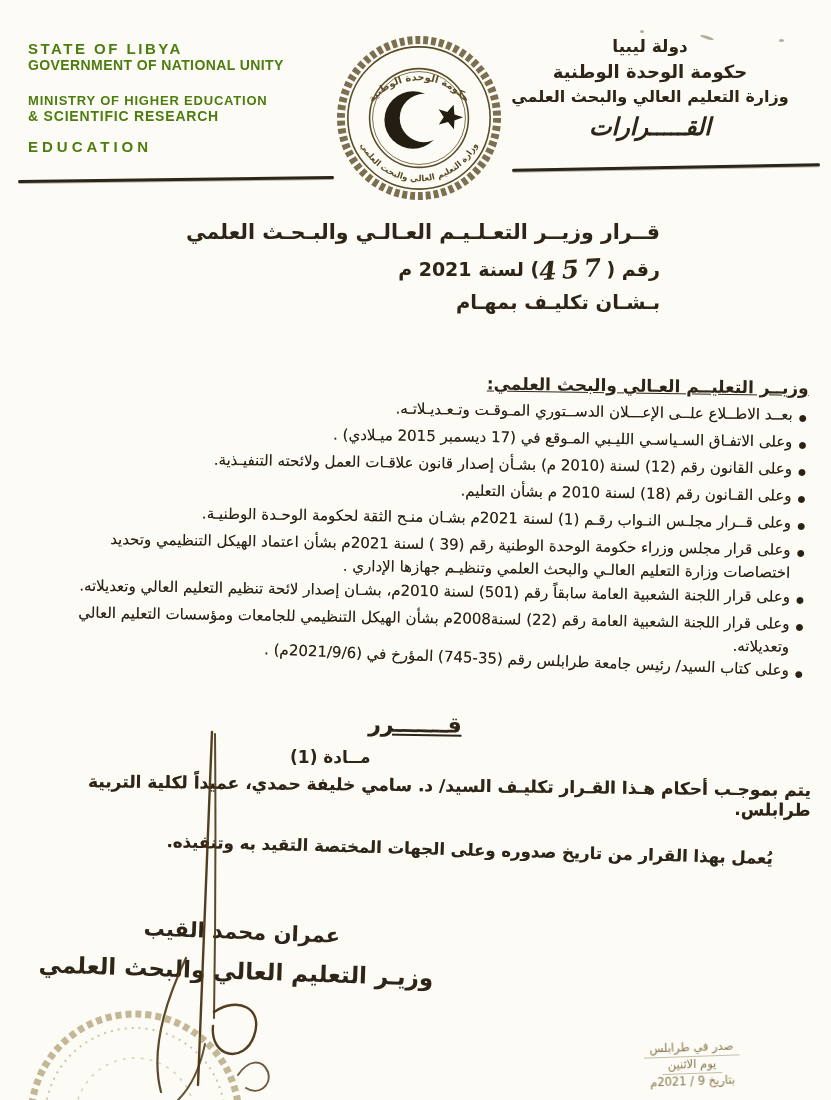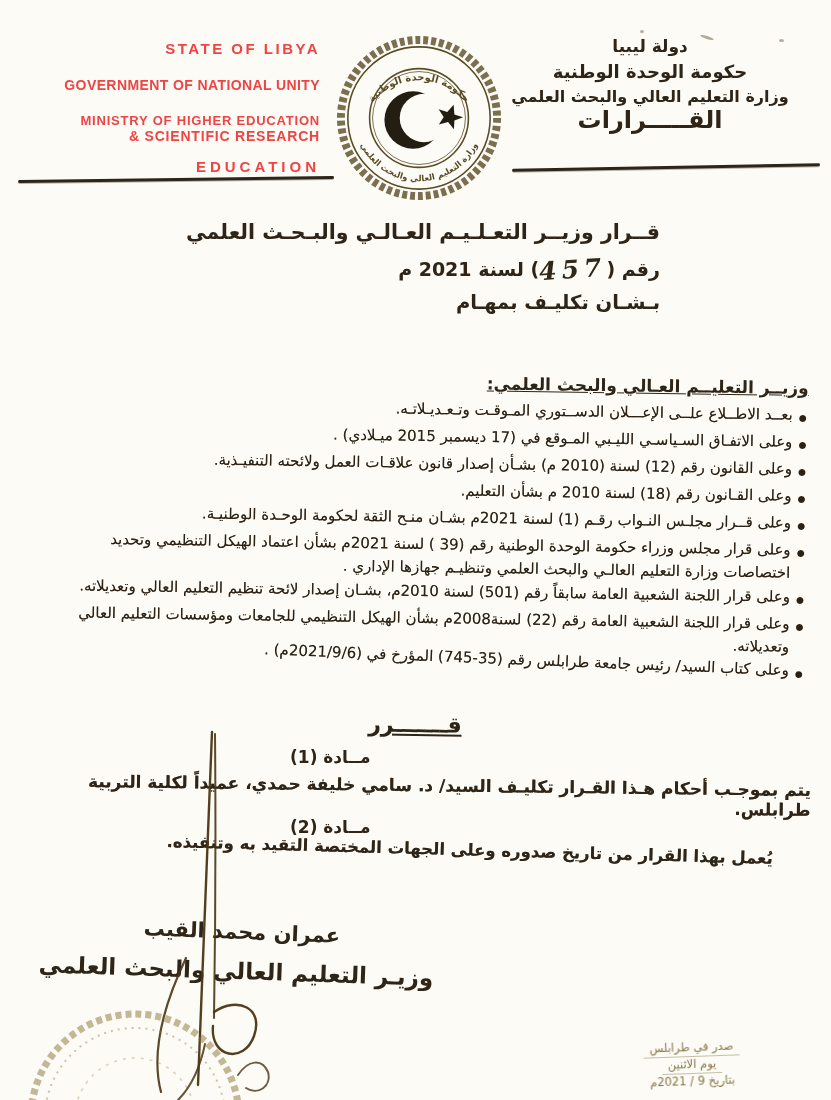--- a/index.html
+++ b/index.html
@@ -6,34 +6,34 @@
   .page{
     position:relative;width:831px;height:1100px;margin:0 auto;
     background:#fcfbf6;overflow:hidden;
     font-family:"DejaVu Sans",sans-serif;color:#2e2518;
   }
   .page *{box-sizing:border-box;}
   .abs{position:absolute;}
   .rtl{direction:rtl;unicode-bidi:embed;}
 
   
-  .en-block{left:28px;top:40px;width:292px;text-align:right;color:#ef4444;
+  .en-block{left:28px;top:40px;width:292px;text-align:left;color:#4d7c0f;
     font-family:"Liberation Sans",sans-serif;font-weight:bold;}
   .en-l1{font-size:15px;letter-spacing:2.5px;}
-  .en-l2{font-size:14px;letter-spacing:.4px;margin-top:20px;}
+  .en-l2{font-size:14px;letter-spacing:.4px;margin-top:0;}
   .en-l3{font-size:13px;letter-spacing:.8px;margin-top:20px;}
   .en-l4{font-size:14px;letter-spacing:.8px;}
   .en-l5{font-size:15px;letter-spacing:4px;margin-top:14px;}
 
   
   .ar-block{right:26px;top:36px;width:310px;text-align:center;}
   .ar-l1{font-size:17px;font-weight:bold;}
   .ar-l2{font-size:18px;font-weight:bold;margin-top:5px;}
   .ar-l3{font-size:16px;font-weight:bold;margin-top:5px;}
-  .ar-l4{font-size:24px;font-weight:bold;letter-spacing:1px;}
+  .ar-l4{font-size:24px;font-weight:bold;margin-top:7px;letter-spacing:1px;font-style:italic;}
 
   .seal{left:335px;top:34px;width:168px;height:168px;}
 
   .rule{background:#2c251b;height:3px;border-radius:2px;box-shadow:0 1px 0 rgba(60,48,30,.35);}
   .rule-left{left:18px;top:178px;width:316px;transform:rotate(-.7deg);}
   .rule-right{left:512px;top:166px;width:308px;transform:rotate(-1deg);}
 
   
   .title-block{left:150px;top:220px;width:510px;text-align:right;}
   .t1{font-size:20.5px;font-weight:bold;letter-spacing:.5px;}
@@ -183,21 +183,20 @@
         <span class="blt"></span>
         <span class="btxt">وعلى كتاب السيد/ رئيس جامعة طرابلس رقم (35-745) المؤرخ في (2021/9/6م) .</span>
       </div>
   </div>
 
   <div class="abs decree-word rtl">قـــــــرر</div>
 
   <div class="abs article-label a1-label rtl">مــادة (1)</div>
   <div class="abs article-text a1-text rtl">يتم بموجـب أحكام هـذا القـرار تكليـف السيد/ د. سامي خليفة حمدي، عميداً لكلية التربية طرابلس.</div>
 
-  <div class="abs article-label a2-label rtl">مــادة (2)</div>
   <div class="abs article-text a2-text rtl">يُعمل بهذا القرار من تاريخ صدوره وعلى الجهات المختصة التقيد به وتنفيذه.</div>
 
   <div class="abs sig-name rtl">عمران محمد القيب</div>
   <div class="abs sig-title rtl">وزيـر التعليم العالي والبحث العلمي</div>
 
   <svg class="abs ink-overlay" width="831" height="1100" viewBox="0 0 831 1100">
     <g stroke="#4a3513" fill="none" stroke-linecap="round">
       <path d="M212,732 C209,830 204,950 198,1085" stroke-width="2.4" opacity=".95"></path>
       <path d="M215,734 C216,845 215,955 214,1018" stroke-width="2" opacity=".9"></path>
       <path d="M214,1012 C238,996 264,1008 254,1036 C244,1064 210,1058 213,1026" stroke-width="2.4" opacity=".95"></path>

